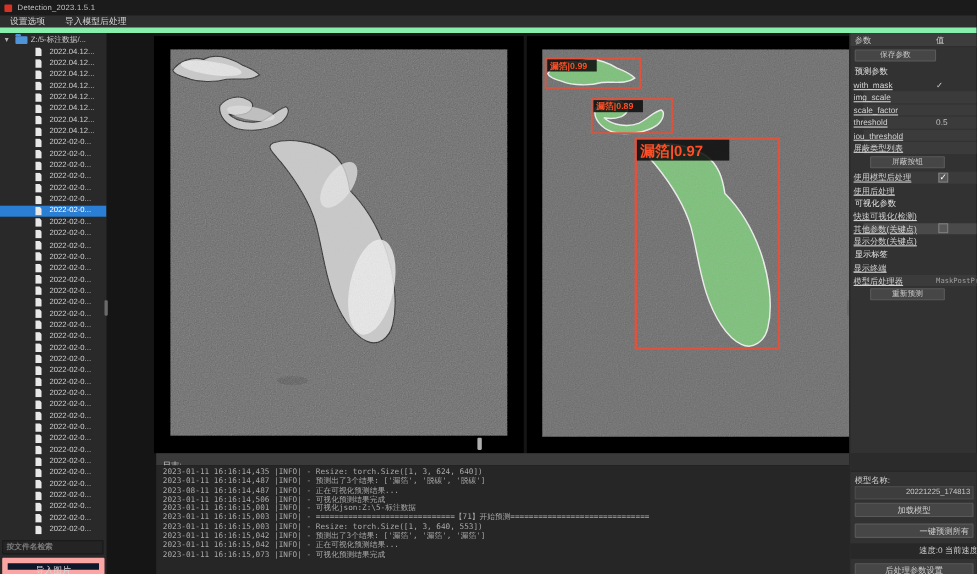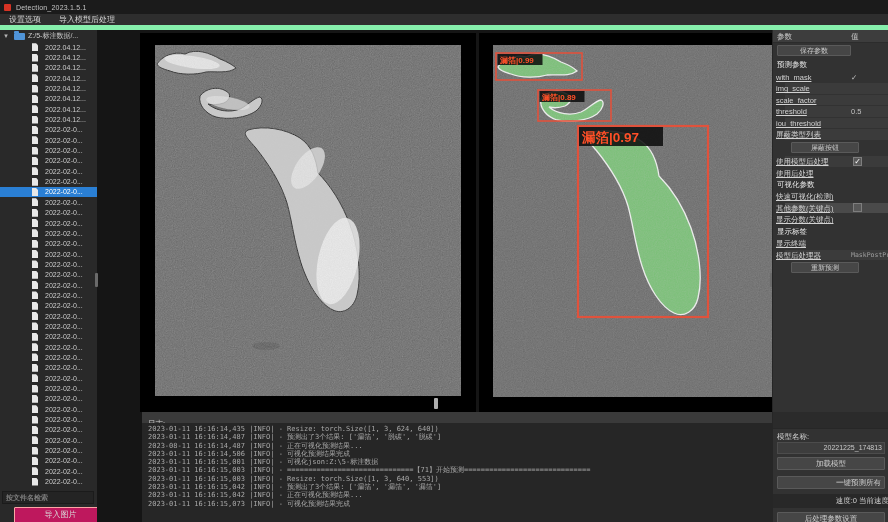--- a/index.html
+++ b/index.html
@@ -23,21 +23,21 @@
   .tree-root .tlabel{margin-left:3px;}
   .tlabel{font-size:7px;color:#cccccc;white-space:nowrap;}
   #tree-rows{position:absolute;left:0;top:12px;width:97px;height:446px;overflow:hidden;}
   .tree-row{height:10.35px;display:flex;align-items:center;}
   .tree-row.selected{background:#2a7fd4;}
   .tree-row.selected .tlabel{color:#fff;}
   .ficon{width:6px;height:8px;margin-left:32px;background:#e8e8e8;clip-path:polygon(0 0,68% 0,100% 26%,100% 100%,0 100%);flex:none;}
   .tree-row .tlabel{margin-left:7px;}
   .search-input{position:absolute;left:2px;top:461px;width:92px;height:13px;background:#242424;border:1px solid #1b1b1b;color:#bbb;font-size:7px;padding:0 3px;outline:none;font-weight:bold;}
   .search-input::placeholder{color:#7d7d7d;}
-  .import-btn{position:absolute;left:2px;top:477px;width:93px;height:16px;background:#be185d;border:1px solid #fca5a5;color:#d8d8d8;font-size:8px;text-align:center;line-height:14px;border-radius:1px;margin-left:12px;}
+  .import-btn{position:absolute;left:2px;top:477px;width:93px;height:16px;background:#0f172a;border:5px solid #fca5a5;color:#d8d8d8;font-size:8px;text-align:center;line-height:14px;border-radius:1px;}
 
   
   .center{position:absolute;left:97px;top:30px;width:675px;height:492px;background:#151515;}
   .img-panel{position:absolute;top:3px;height:379px;background:#000;margin-left:40px;}
   .img-panel.left{left:3px;width:336px;}
   .img-panel.right{left:342px;width:331px;}
   .split-handle{position:absolute;left:337px;top:368px;width:4px;height:11px;background:#aeaeae;border-radius:1px;}
   .side-handle{position:absolute;width:3px;height:14px;background:#6a6a6a;border-radius:1px;}
 
   

